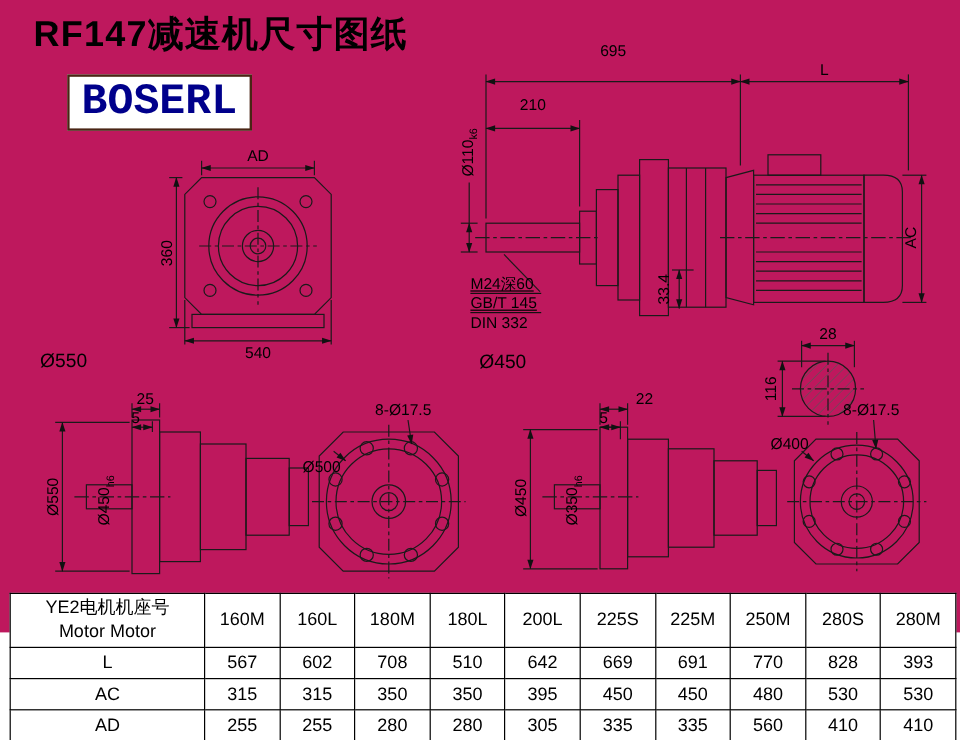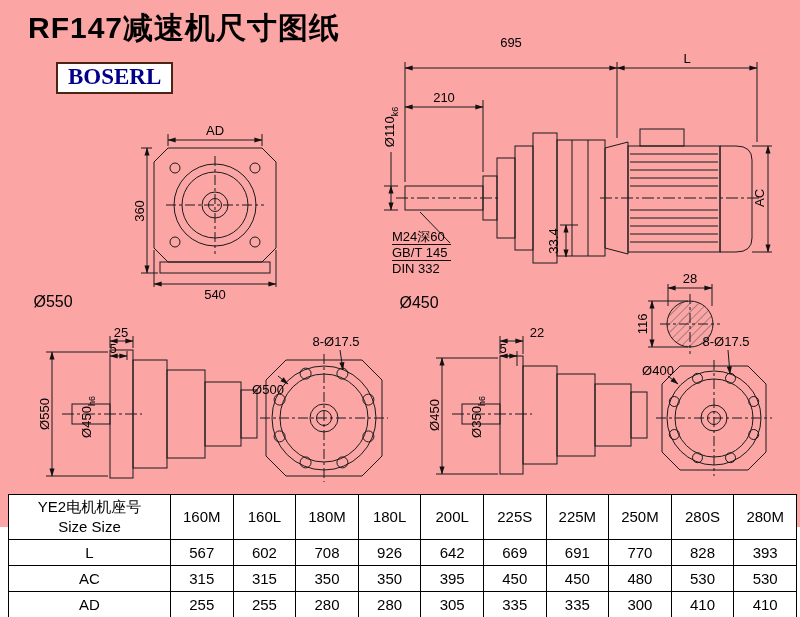--- a/index.html
+++ b/index.html
@@ -1,25 +1,25 @@
 <!DOCTYPE html>
 <html><head>
 <meta charset="utf-8">
 <style>
   html,body{margin:0;padding:0;width:800px;height:617px;overflow:hidden;background:#fff;}
-  #page{position:relative;width:800px;height:527px;background:#fca5a5;font-family:"Liberation Sans",sans-serif;color:#000;}
+  #page{position:relative;width:800px;height:527px;background:#be185d;font-family:"Liberation Sans",sans-serif;color:#000;}
   #title{position:absolute;left:28px;top:8px;font-size:30px;font-weight:bold;letter-spacing:1px;white-space:nowrap;}
-  #logo{position:absolute;left:56px;top:62px;border:2px solid #4a2515;padding:0 10px 2px 10px;font-family:Liberation Serif, serif;font-size:23px;font-weight:bold;color:#00008b;background:#fff;}
+  #logo{position:absolute;left:56px;top:62px;border:2px solid #4a2515;padding:0 10px 2px 10px;font-family:Liberation Mono, monospace;font-size:36px;font-weight:bold;color:#00008b;background:#fff;}
   svg.linework{position:absolute;left:0;top:0;}
   .dim{position:absolute;transform:translate(-50%,-50%);font-size:13px;white-space:nowrap;background:transparent;}
   .rot{transform:translate(-50%,-50%) rotate(-90deg);}
   .big{font-size:16px;}
   sub.sub{font-size:9px;}
   .note{position:absolute;font-size:13px;line-height:15px;white-space:nowrap;}
-  .note .ul{border-bottom:1px solid #111;padding-right:4px;}
+  .note .ul{border-bottom:1px solid #111;padding-right:4px;text-decoration:underline;}
   .size-table{position:absolute;left:8px;top:494px;width:789px;border-collapse:collapse;table-layout:fixed;background:#fff;}
   .size-table th,.size-table td{border:1px solid #000;text-align:center;vertical-align:middle;font-weight:normal;font-size:15px;padding:0;height:25px;}
   .size-table thead th{height:44px;line-height:20px;}
 </style>
 </head>
 <body>
 
 <div id="page">
 
   <div id="title">RF147减速机尺寸图纸</div>
@@ -207,21 +207,21 @@
     </g>
   </svg>
 
   <div class="dim" style="left:215px;top:130px">AD</div>
   <div class="dim rot" style="left:139px;top:211px">360</div>
   <div class="dim" style="left:215px;top:294px">540</div>
   <div class="dim big" style="left:53px;top:302px">Ø550</div>
 
   <div class="dim" style="left:511px;top:42px">695</div>
   <div class="dim" style="left:687px;top:58px">L</div>
-  <div class="dim" style="left:444px;top:97px">210</div>
+  <div class="dim" style="left:444px;top:87px">210</div>
   <div class="dim rot" style="left:391px;top:127px"><span>Ø110</span><sub class="sub">k6</sub></div>
   <div class="note" style="left:392px;top:229px">
     <div class="ul">M24深60</div>
     <div class="ul">GB/T 145</div>
     <div>DIN 332</div>
   </div>
   <div class="dim rot" style="left:553px;top:241px">33.4</div>
   <div class="dim rot" style="left:759px;top:198px">AC</div>
   <div class="dim" style="left:690px;top:278px">28</div>
   <div class="dim rot" style="left:642px;top:324px">116</div>
@@ -252,41 +252,41 @@
         <col>
         <col>
         <col>
         <col>
         <col>
     </colgroup>
     <thead>
       <tr>
           <th>
             <div>YE2电机机座号</div>
-            <div>Size Size</div>
+            <div>Motor Motor</div>
           </th>
           <th>160M</th>
           <th>160L</th>
           <th>180M</th>
           <th>180L</th>
           <th>200L</th>
           <th>225S</th>
           <th>225M</th>
           <th>250M</th>
           <th>280S</th>
           <th>280M</th>
         </tr>
     </thead>
     <tbody>
         <tr>
           <th>L</th>
           <td>567</td>
           <td>602</td>
           <td>708</td>
-          <td>926</td>
+          <td>510</td>
           <td>642</td>
           <td>669</td>
           <td>691</td>
           <td>770</td>
           <td>828</td>
           <td>393</td>
         </tr>
         <tr>
           <th>AC</th>
           <td>315</td>
@@ -302,20 +302,20 @@
         </tr>
         <tr>
           <th>AD</th>
           <td>255</td>
           <td>255</td>
           <td>280</td>
           <td>280</td>
           <td>305</td>
           <td>335</td>
           <td>335</td>
-          <td>300</td>
+          <td>560</td>
           <td>410</td>
           <td>410</td>
         </tr>
       </tbody>
   </table>
 
 </div>
 
 </body></html>

